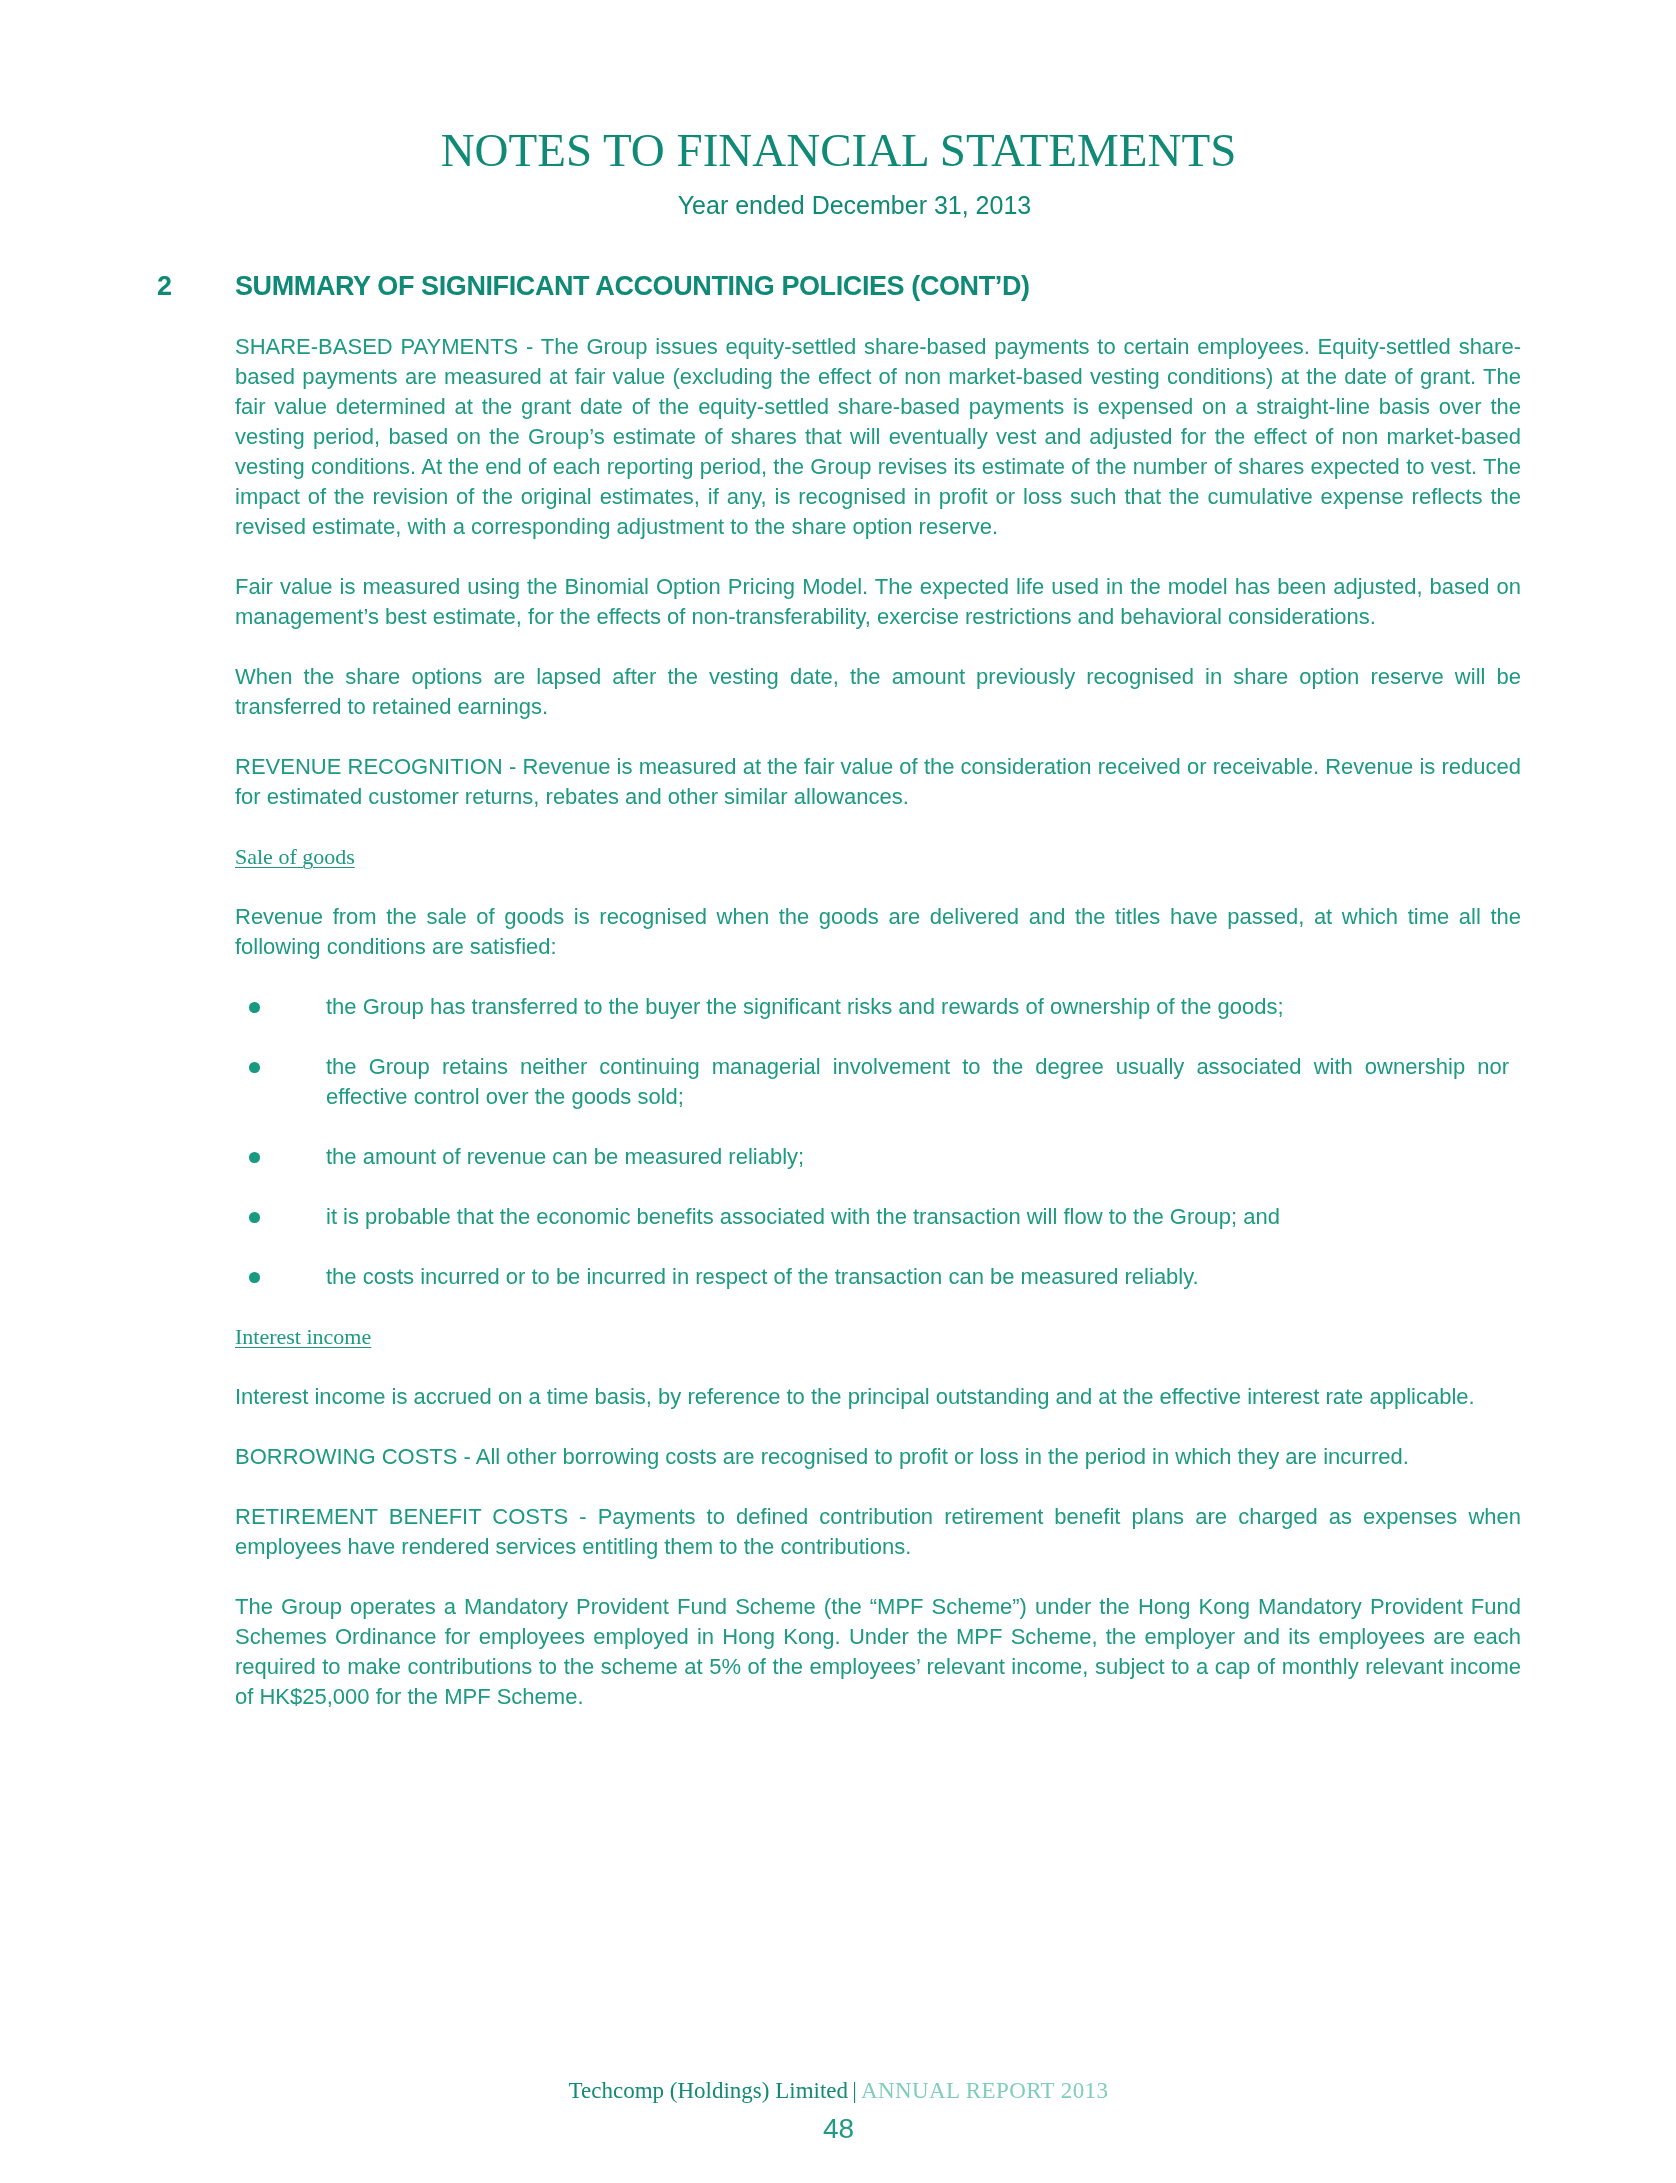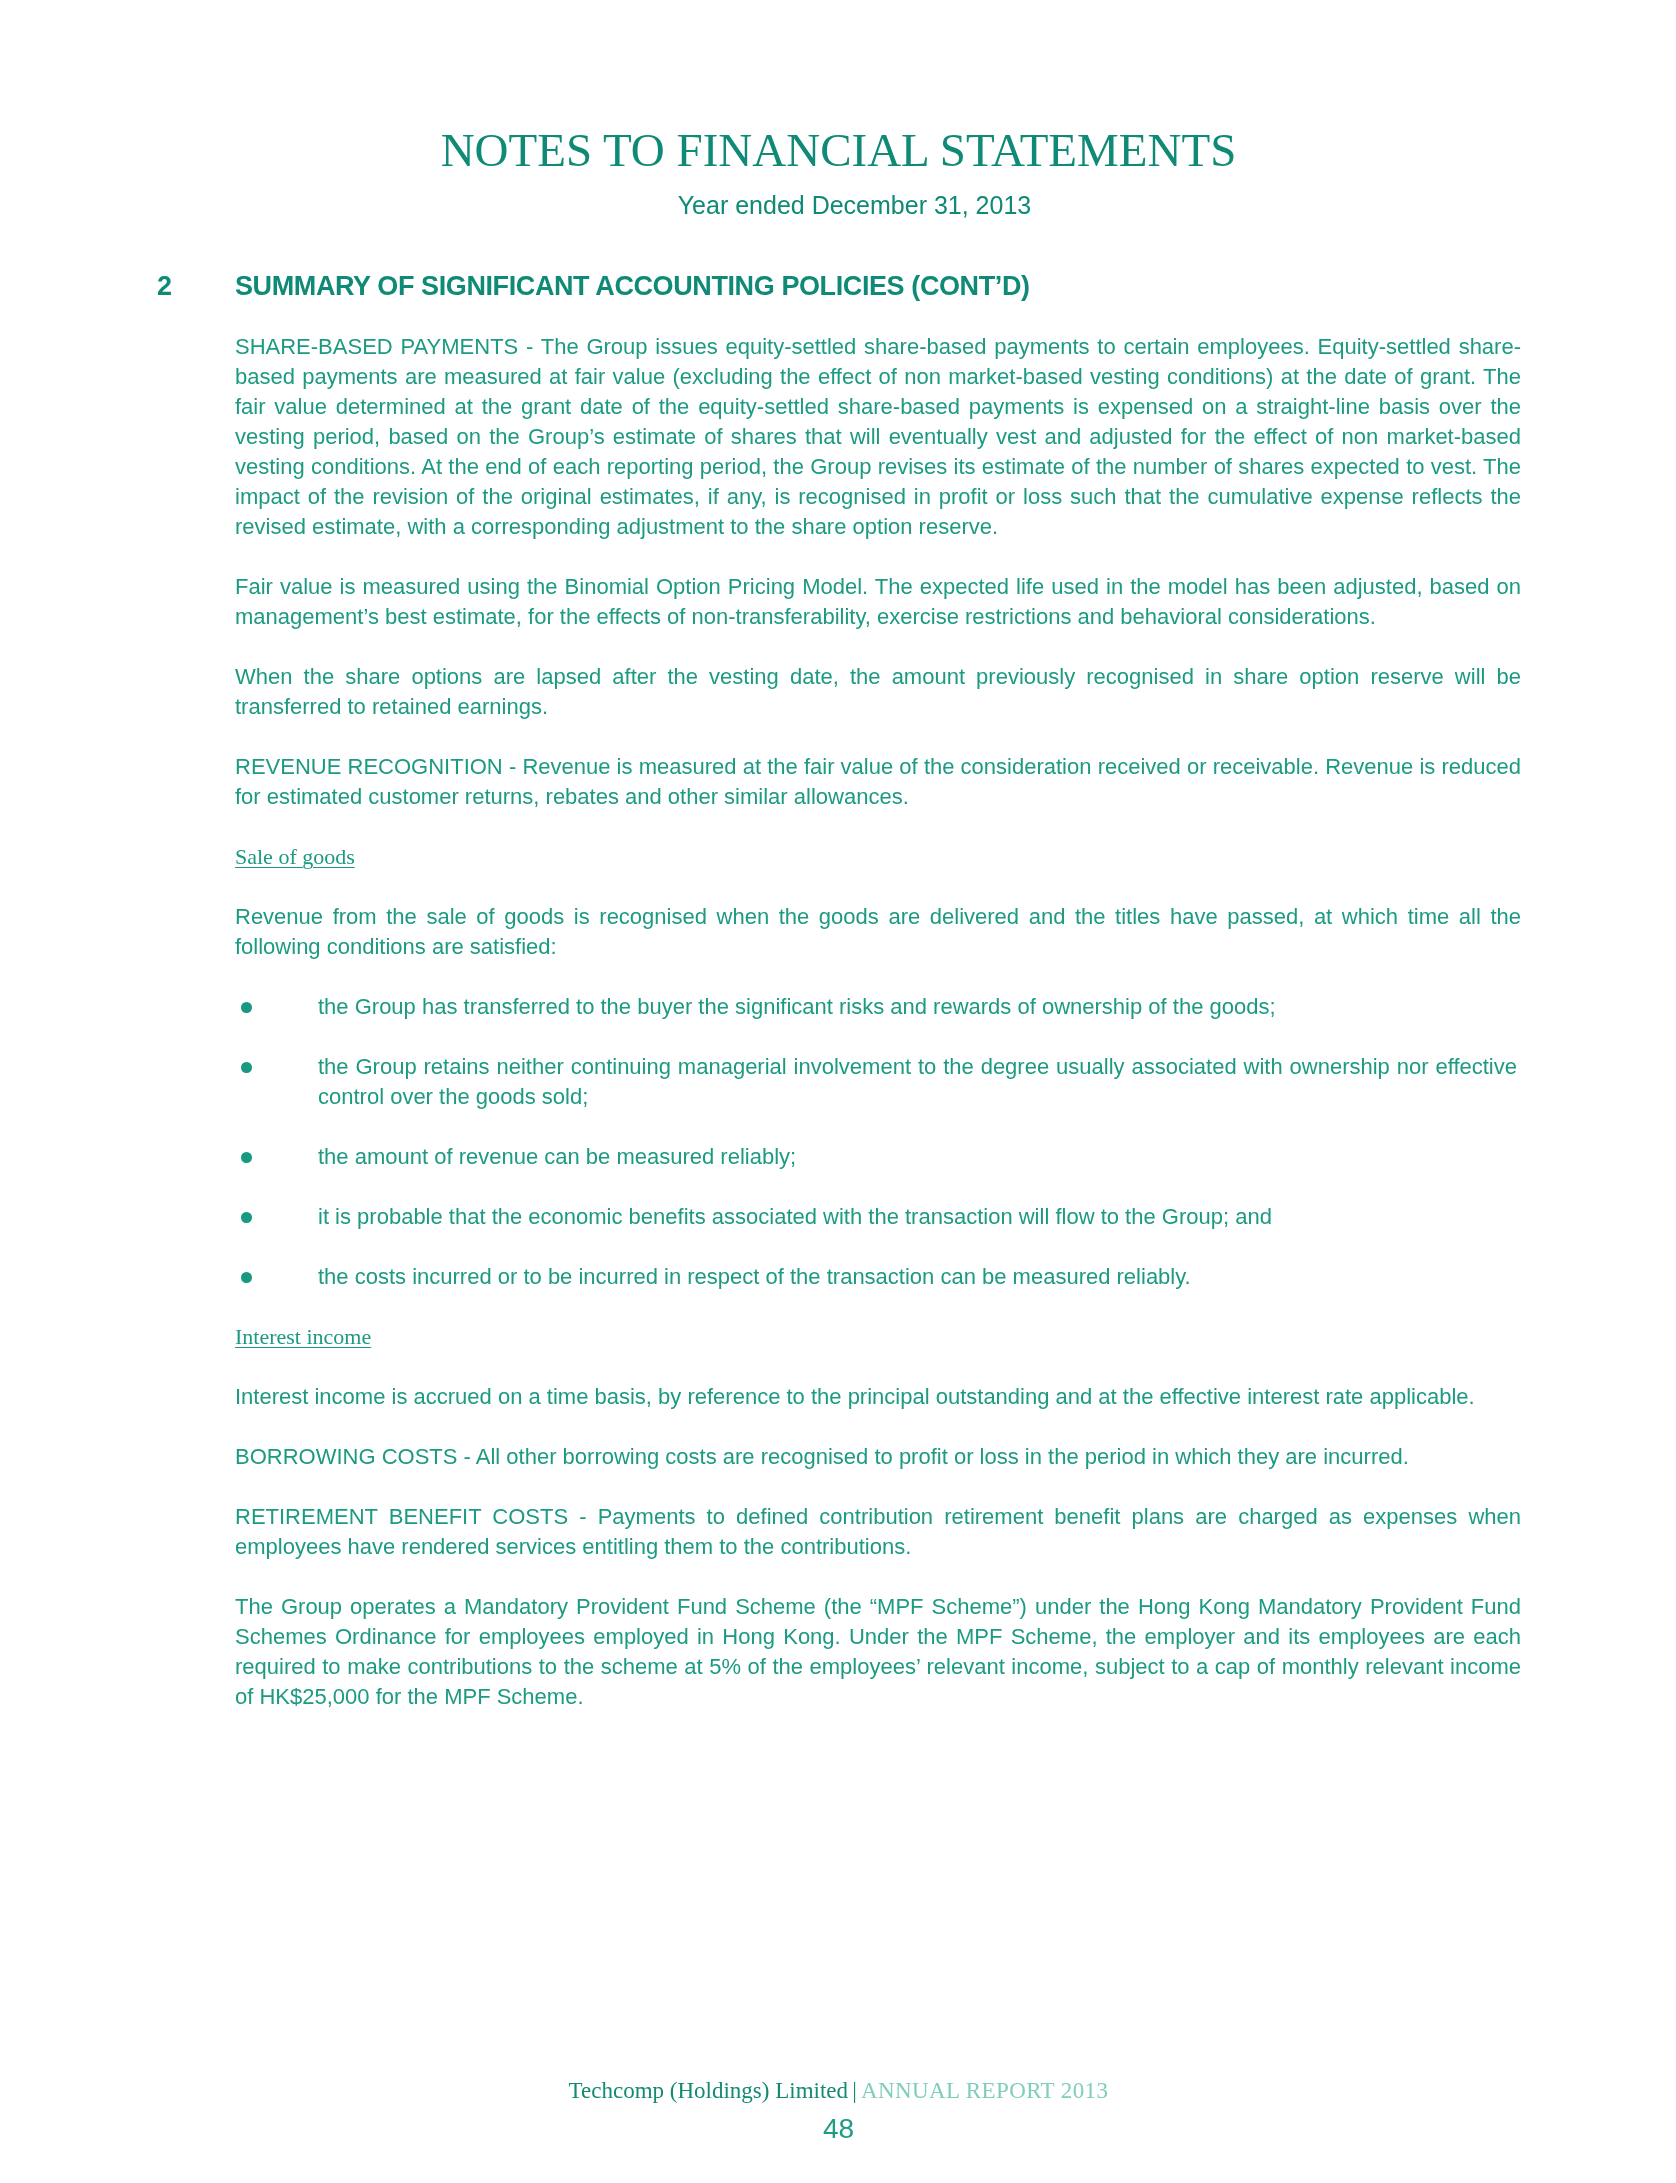--- a/index.html
+++ b/index.html
@@ -26,21 +26,21 @@
     font-family: "Liberation Sans", sans-serif; font-weight: bold;
     font-size: 27px; line-height: 31px; color: #0f8a76; letter-spacing: -0.4px;
   }
   .body {
     position: absolute; left: 235px; top: 320px; width: 1286px;
     font-family: "Liberation Sans", "DejaVu Sans", sans-serif;
     font-size: 22px; line-height: 30px; color: #1c9a82;
   }
   .body p { margin: 0 0 30px 0; text-align: justify; }
   .sub { text-decoration: underline; text-underline-offset: 2.8px; text-decoration-thickness: 1.4px; font-family: Liberation Serif, serif; }
-  .bullets { list-style: none; margin: 4px; padding: 0; }
+  .bullets { list-style: none; margin: 12px; padding: 0; }
   .bullets li { position: relative; padding-left: 79px; margin: 0 0 30px 0; text-align: justify; }
   .bullet-dot {
     position: absolute; left: 2.1px; top: 10px; width: 10.6px; height: 10.6px;
     border-radius: 50%; background: #179a80;
   }
   .footer {
     position: absolute; left: 0; width: 1677px; top: 2064px; text-align: center;
     font-family: "Liberation Serif", "DejaVu Serif", serif;
     font-size: 23px; line-height: 30px;
   }

